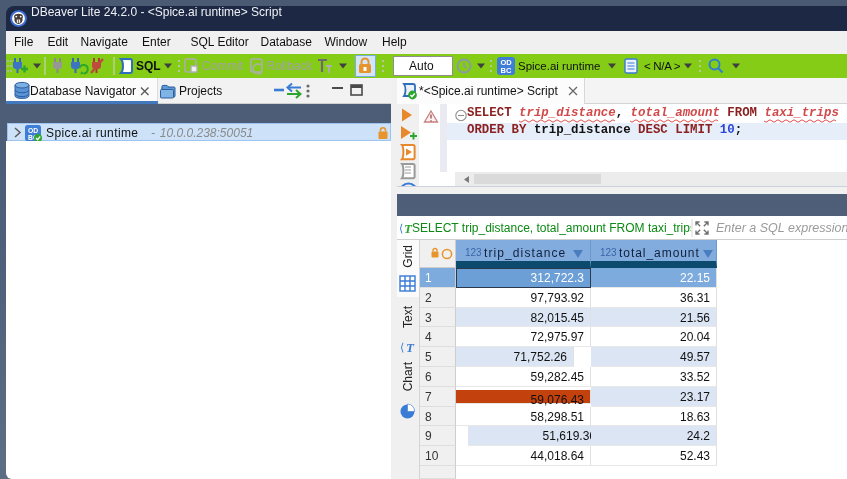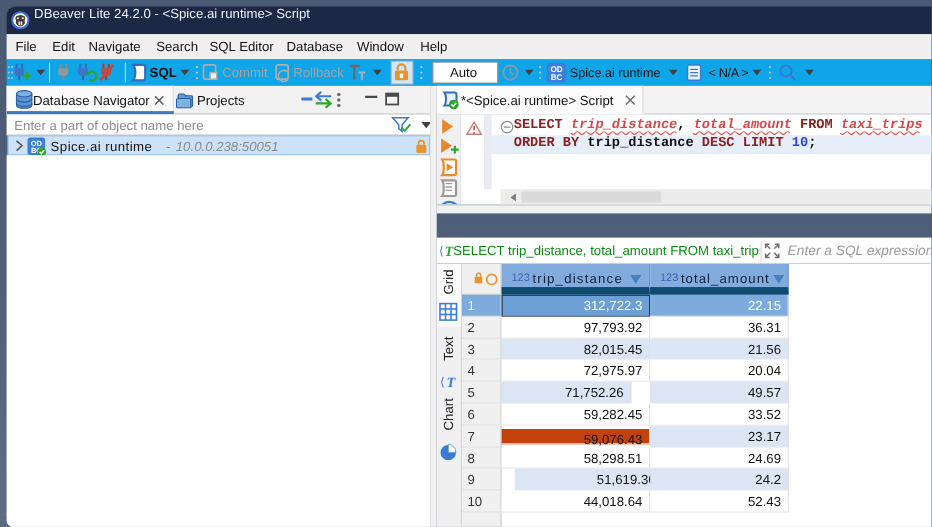--- a/index.html
+++ b/index.html
@@ -5,21 +5,21 @@
 * { margin:0; padding:0; box-sizing:border-box; }
 html,body { width:847px; height:479px; overflow:hidden; }
 body { font-family:"Liberation Sans", sans-serif; font-size:12px; color:#1a1a1a; background:#4d5c75; }
 .abs { position:absolute; }
 #canvas { position:relative; width:847px; height:479px; }
 
 #titlebar { left:6px; top:6px; width:841px; height:25px; background:#1c2844; border-top-left-radius:8px; color:#e8e8ec; }
 #titletxt { left:31px; top:5px; color:#eef0f4; font-size:12px; }
 #menubar { left:6px; top:31px; width:841px; height:23px; background:#f0f0f0; }
 .menuitem { position:absolute; top:4px; color:#101010; }
-#toolbar { left:6px; top:54px; width:841px; height:24px; background:#0ea5e9; }
+#toolbar { left:6px; top:54px; width:841px; height:24px; background:#84cc16; }
 
 #lefttabs { left:6px; top:78px; width:385px; height:26px; background:#f2f2f2; border-bottom:1px solid #d0d0d0; }
 #dbnavtab { position:absolute; left:0; top:0; width:152px; height:26px; background:#fbfbfb; border-right:1px solid #dcdcdc; }
 #dbnavline { position:absolute; left:0; top:23px; width:152px; height:3px; background:#4178be; }
 #filterrow { left:6px; top:104px; width:385px; height:19px; background:#fff; border-bottom:1px solid #d6d6d6; }
 #treerow { left:7px; top:123px; width:384px; height:18px; background:#cde2f8; border:1px solid #9dc4ee; }
 #treebody { left:6px; top:141px; width:385px; height:338px; background:#fff; }
 
 #sash { left:391px; top:78px; width:6px; height:401px; background:#f0f0f0; }
 
@@ -56,21 +56,21 @@
     <circle cx="6.3" cy="6.6" r="0.95" fill="#fff"></circle>
     <circle cx="10.7" cy="6.6" r="0.95" fill="#fff"></circle>
     <path d="M6.8 9.5 h3.4 v2.9 q-1.7 1.2 -3.4 0 Z" fill="#f5f0ea"></path>
     <path d="M8.5 9.5 v3.4" stroke="#463c35" stroke-width="0.7"></path>
   </svg>
   <div class="abs" id="titletxt">DBeaver Lite 24.2.0 - &lt;Spice.ai runtime&gt; Script</div>
   <div class="abs" id="menubar">
     <span class="menuitem" style="left:8px">File</span>
     <span class="menuitem" style="left:41.5px">Edit</span>
     <span class="menuitem" style="left:74.5px">Navigate</span>
-    <span class="menuitem" style="left:136px">Search</span>
+    <span class="menuitem" style="left:136px">Enter</span>
     <span class="menuitem" style="left:184.5px">SQL Editor</span>
     <span class="menuitem" style="left:254.5px">Database</span>
     <span class="menuitem" style="left:318.5px">Window</span>
     <span class="menuitem" style="left:376px">Help</span>
   </div>
   <div class="abs" id="toolbar">
     <svg width="841" height="24" viewBox="0 0 841 24">
 
       <g fill="#b9b9b9">
           <circle cx="2" cy="7" r="1"></circle>
@@ -222,28 +222,20 @@
         <path d="M290 12 l4.5 4 l-4.5 4" stroke="#2ea52e" stroke-width="2"></path>
       </g>
       <g fill="#6b6b6b">
         <circle cx="302" cy="8" r="1.6"></circle>
           <circle cx="302" cy="13" r="1.6"></circle>
           <circle cx="302" cy="18" r="1.6"></circle>
       </g>
       <path d="M326 10 h11" stroke="#4a4a4a" stroke-width="2"></path>
       <rect x="345" y="7" width="11" height="10" fill="none" stroke="#4a4a4a" stroke-width="1.6"></rect>
       <rect x="345" y="7" width="11" height="3" fill="#4a4a4a"></rect>
-    </svg>
-  </div>
-  <div class="abs" id="filterrow">
-    <span style="position:absolute;left:7px;top:3px;color:#8c8c8c">Enter a part of object name here</span>
-    <svg width="44" height="19" style="position:absolute;left:349px;top:0">
-      <path d="M2 3 h14 l-5.5 6.5 v6 l-3 -2.5 v-3.5 Z" fill="#fff" stroke="#3a7bd5" stroke-width="1.4"></path>
-      <path d="M10 12 l3 3 l5 -6" fill="none" stroke="#2ea52e" stroke-width="1.8"></path>
-      <path d="M28 7 h9 l-4.5 5.5 Z" fill="#404040"></path>
     </svg>
   </div>
   <div class="abs" id="treerow">
     <svg width="384" height="18" viewBox="0 0 384 18" style="position:absolute;left:0;top:0">
       <path d="M7 4 l5 4.5 l-5 4.5" fill="none" stroke="#5a5a5a" stroke-width="1.5"></path>
       <g transform="translate(17,1)">
         <rect x="0" y="0" width="16" height="16" rx="2.5" fill="#3f7ed6"></rect>
         <text x="8" y="7.5" font-size="6.8" font-weight="bold" fill="#fff" text-anchor="middle" font-family="Liberation Sans">OD</text>
         <text x="8" y="14.5" font-size="6.8" font-weight="bold" fill="#fff" text-anchor="middle" font-family="Liberation Sans">BC</text>
         <circle cx="13" cy="13" r="4" fill="#2ea52e"></circle>
@@ -389,21 +381,21 @@
         <div class="cell" style="top:107.2px;left:36px;width:118px;height:19.8px;background:#dbe5f4;color:#111;">71,752.26</div>
         <div class="cell" style="top:107.2px;left:171px;width:126px;height:19.8px;background:#dbe5f4;color:#111">49.57</div>
         <div class="rowhdr" style="top:127px;height:19.8px;background:#f0f0f0;padding-top:3px;color:#333">6</div>
         <div class="cell" style="top:127px;left:36px;width:135px;height:19.8px;background:#fff;color:#111;">59,282.45</div>
         <div class="cell" style="top:127px;left:171px;width:126px;height:19.8px;background:#fff;color:#111">33.52</div>
         <div class="rowhdr" style="top:146.8px;height:19.8px;background:#f0f0f0;padding-top:3px;color:#333">7</div>
         <div class="cell" style="top:150px;left:36px;width:135px;height:14px;background:#c2410c;color:#111;">59,076.43</div>
         <div class="cell" style="top:146.8px;left:171px;width:126px;height:19.8px;background:#dbe5f4;color:#111">23.17</div>
         <div class="rowhdr" style="top:166.6px;height:19.8px;background:#f0f0f0;padding-top:3px;color:#333">8</div>
         <div class="cell" style="top:166.6px;left:36px;width:135px;height:19.8px;background:#fff;color:#111;">58,298.51</div>
-        <div class="cell" style="top:166.6px;left:171px;width:126px;height:19.8px;background:#fff;color:#111">24.69</div>
+        <div class="cell" style="top:166.6px;left:171px;width:126px;height:19.8px;background:#fff;color:#111">18.63</div>
         <div class="rowhdr" style="top:186.4px;height:19.8px;background:#f0f0f0;padding-top:3px;color:#333">9</div>
         <div class="cell" style="top:186.4px;left:36px;width:135px;height:19.8px;background:#dbe5f4;color:#111;margin-left:12px;">51,619.36</div>
         <div class="cell" style="top:186.4px;left:171px;width:126px;height:19.8px;background:#dbe5f4;color:#111">24.2</div>
         <div class="rowhdr" style="top:206.20000000000002px;height:19.8px;background:#f0f0f0;padding-top:3px;color:#333">10</div>
         <div class="cell" style="top:206.20000000000002px;left:36px;width:135px;height:19.8px;background:#fff;color:#111;">44,018.64</div>
         <div class="cell" style="top:206.20000000000002px;left:171px;width:126px;height:19.8px;background:#fff;color:#111">52.43</div>
         <div class="rowhdr" style="top:226px;height:13px;background:#f0f0f0"></div>
       </div>
   </div>
 

